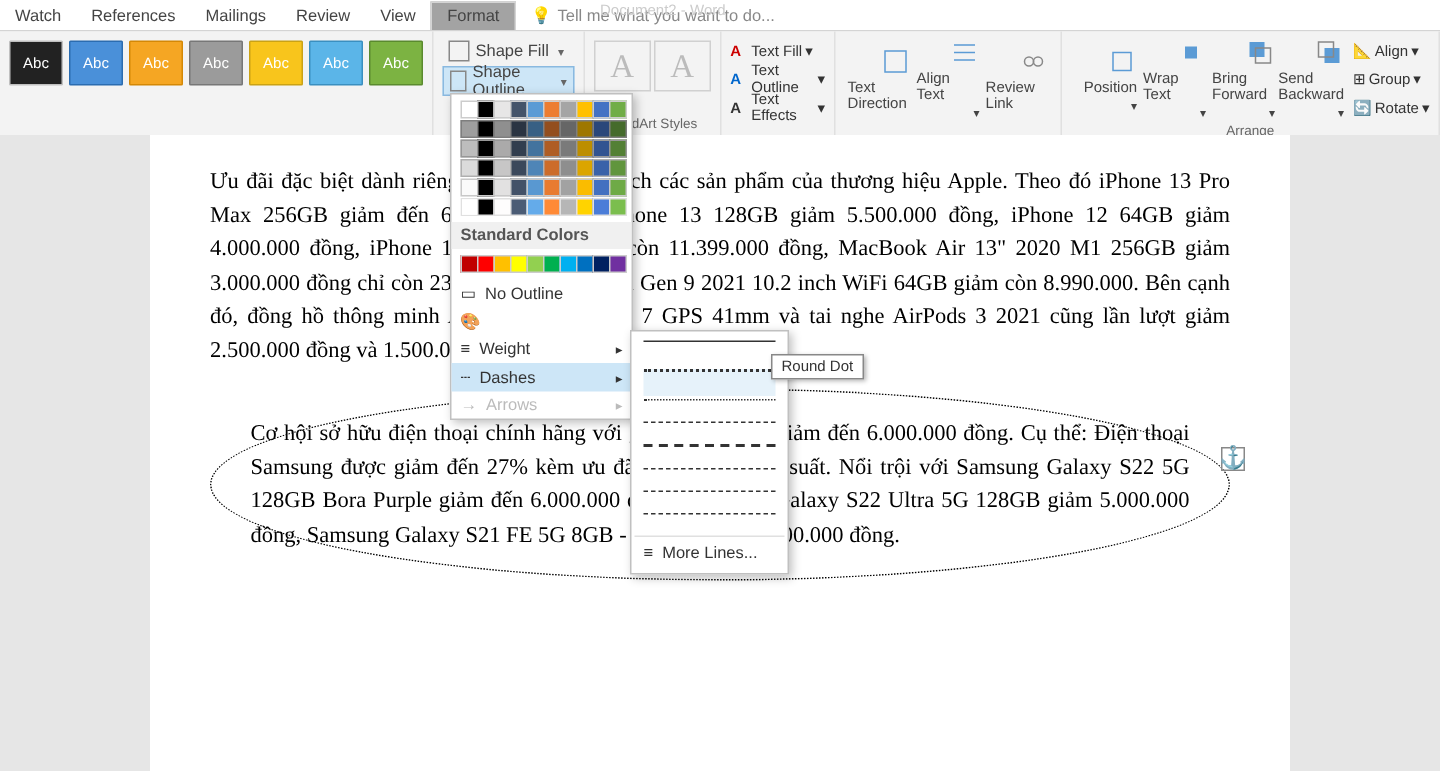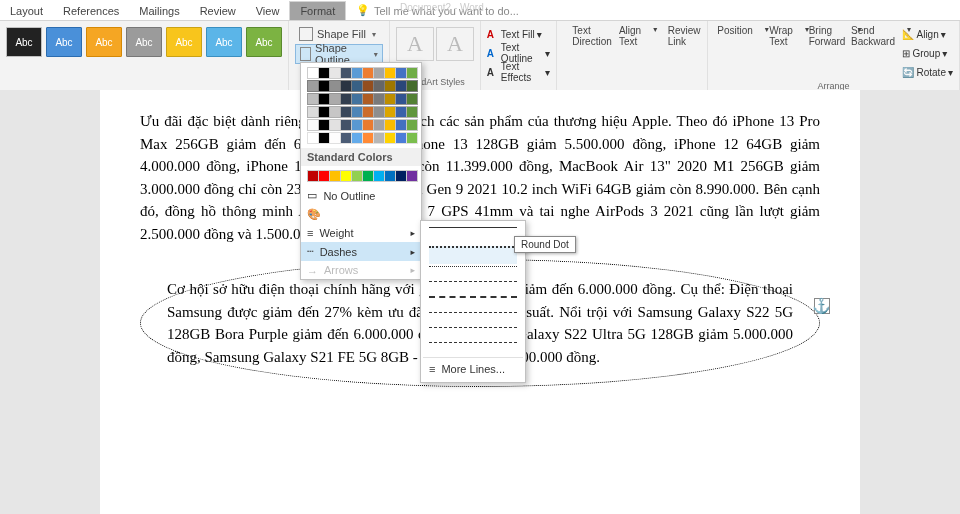--- a/index.html
+++ b/index.html
@@ -20,21 +20,21 @@
 .style-sw.yellow{background:#f8c51c;color:#fff;border-color:#caa215}
 .style-sw.lblue{background:#5bb5e8;color:#fff;border-color:#3a8fc0}
 .style-sw.green{background:#7cb342;color:#fff;border-color:#5a8a2e}
 .vbtns{display:flex;flex-direction:column;gap:1px;padding-top:2px}
 .vbtn{display:flex;align-items:center;gap:4px;height:18px;padding:0 4px;font-size:11px;color:#444;cursor:pointer}
 .vbtn .sq{width:12px;height:12px;border:1px solid #888;display:inline-block}
 .vbtn .dd{margin-left:2px;font-size:8px;color:#666}
 .wa{display:flex;gap:2px;padding-top:4px}
 .wa-a{width:36px;height:32px;border:1px solid #d0d0d0;display:flex;align-items:center;justify-content:center;font-size:22px;color:#bbb;font-family:Georgia,serif}
 .mini{font-size:10px;display:flex;align-items:center;gap:2px;height:18px}
-.bigbtn{display:flex;align-items:flex-start;justify-content:center;width:42px;font-size:10px;color:#444;gap:12px;cursor:pointer;padding:2px}
+.bigbtn{display:flex;flex-direction:column;align-items:flex-end;justify-content:center;width:42px;font-size:10px;color:#444;gap:2px;cursor:pointer;padding:2px}
 .bigbtn svg{width:20px;height:20px}
 .bigbtn .dd{font-size:8px}
 .arr-row{display:flex}
 .arr-mini{display:flex;flex-direction:column;gap:1px;padding-top:2px;margin-left:4px}
 
 .page{position:absolute;top:90px;left:0;right:0;bottom:0;background:#e6e6e6;display:flex;justify-content:center;overflow:hidden}
 .sheet{background:#fff;width:760px;padding:20px 40px;box-sizing:border-box;font-family:"Times New Roman",serif;font-size:15px;line-height:1.5;color:#000;text-align:justify;position:relative}
 .para{margin:0 0 14px 0}
 .ellipse{border:1px dotted #000;border-radius:50%;padding:18px 26px;margin-top:8px}
 .anchor{position:absolute;right:30px;top:208px;width:14px;height:14px;border:1px solid #888;display:flex;align-items:center;justify-content:center}
@@ -56,21 +56,21 @@
 .dline.d4{border-top-style:dashed;border-top-width:1px}
 .dline.d5{border-top:1px dashed #333}
 .tooltip{position:absolute;top:236px;left:514px;background:#fff;border:1px solid #888;padding:2px 6px;font-size:10px;box-shadow:1px 1px 3px rgba(0,0,0,.3);z-index:22}
 </style>
 </head>
 <body>
 
 <div class="doc-title">Document2 - Word</div>
 
 <div class="tabs">
-  <div class="tab">Layout</div>
+  <div class="tab">Watch</div>
   <div class="tab">References</div>
   <div class="tab">Mailings</div>
   <div class="tab">Review</div>
   <div class="tab">View</div>
   <div class="tab active">Format</div>
   <div class="tell">
     <span>💡</span>
     <span>Tell me what you want to do...</span>
   </div>
 </div>

